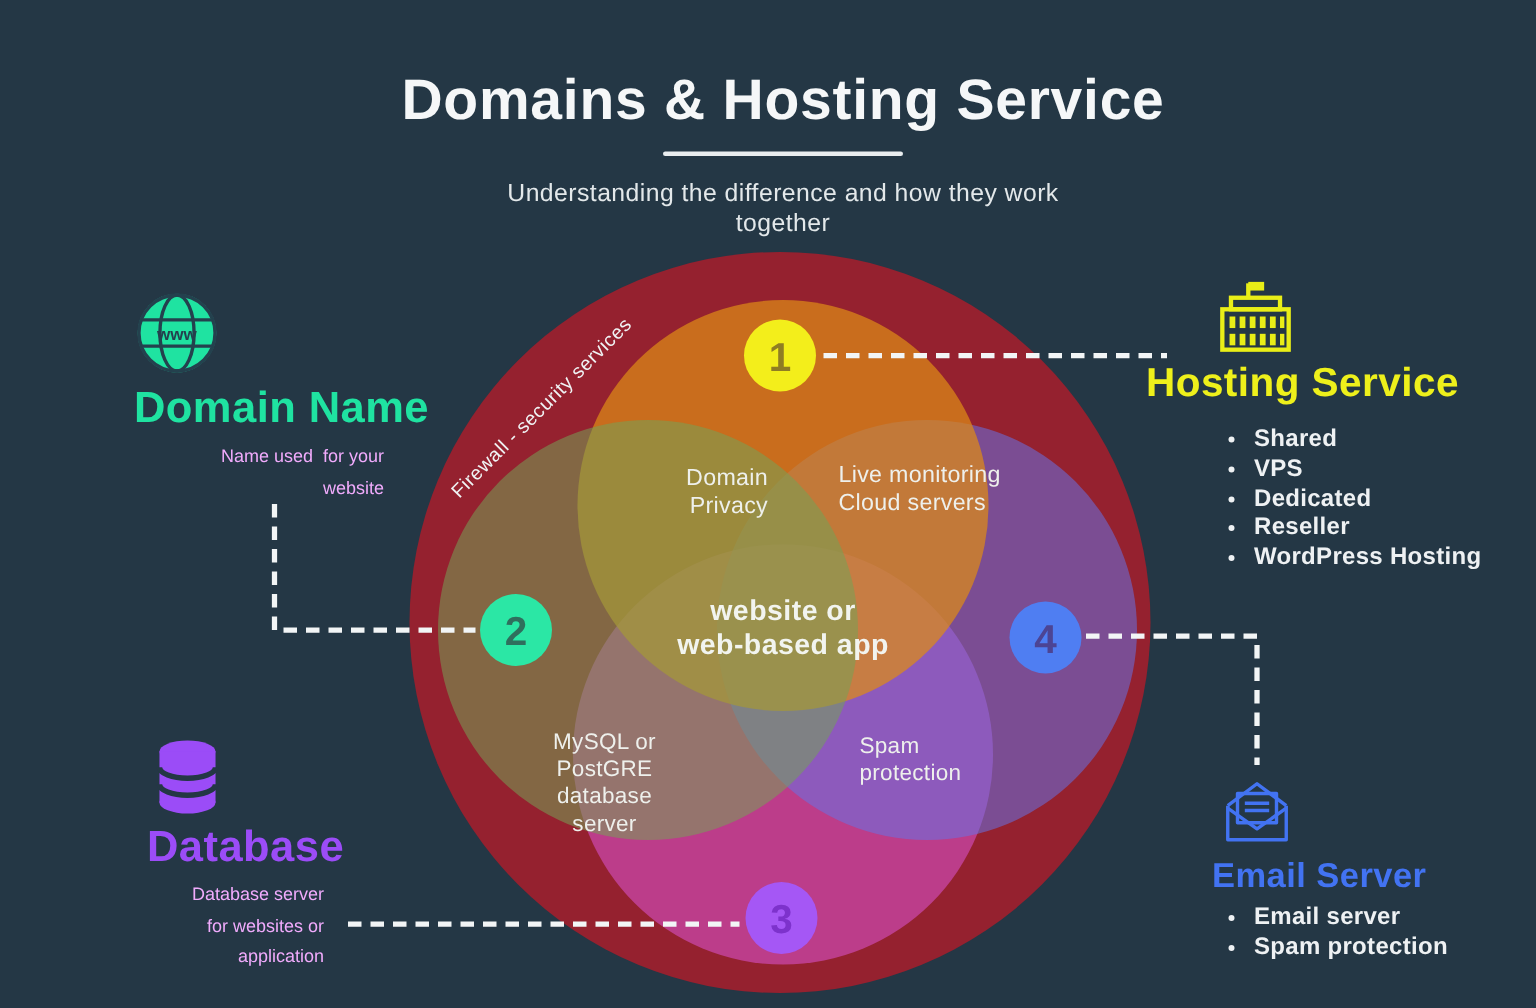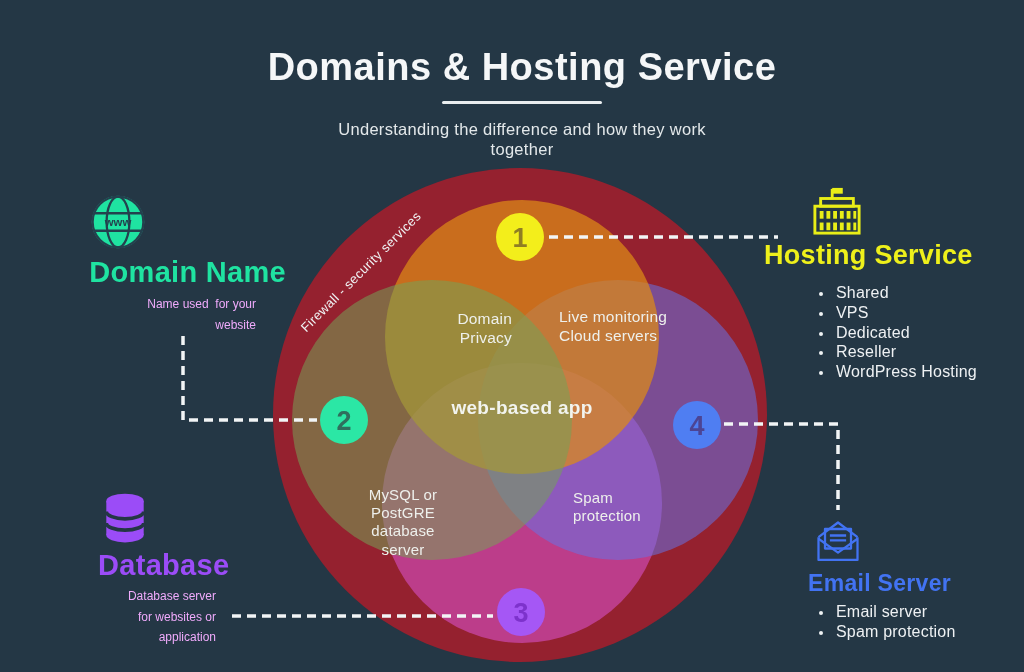--- a/index.html
+++ b/index.html
@@ -34,21 +34,21 @@
   .ring-label{
     left:303px;top:322px;color:#f0f3f4;font-size:13px;letter-spacing:.4px;
     transform:rotate(-45deg);transform-origin:0 50%;white-space:pre;
   }
   
   .sec-heading{font-weight:700;letter-spacing:.3px;}
   .desc{color:#f0abfc;font-size:12px;line-height:20.5px;}
   .desc div{white-space:pre;}
   ul.blist{
     margin:0;padding:0 0 0 22px;list-style:disc;
-    color:#eef1f3;font-size:16px;line-height:19.8px;letter-spacing:.2px;
+    color:#eef1f3;font-size:16px;line-height:19.8px;letter-spacing:.2px;font-weight:bold;
   }
   ul.blist li{margin:0;padding-left:2px;}
   ul.blist li::marker{color:#eef1f3;font-size:14px;}
 </style>
 </head>
 <body>
 
 <svg class="venn abs" width="1024" height="672" viewBox="0 0 1024 672">
 
   <circle cx="520" cy="415" r="247" fill="#95212f"></circle>
@@ -94,20 +94,21 @@
   <div>Domain</div>
   <div>Privacy</div>
 </div>
 
 <div class="abs vlabel" style="left:559px;top:307px;width:160px;text-align:left;">
   <div>Live monitoring</div>
   <div>Cloud servers</div>
 </div>
 
 <div class="abs center-label">
+  <div>website or</div>
   <div>web-based app</div>
 </div>
 
 <div class="abs vlabel" style="left:333px;top:486px;width:140px;text-align:center;line-height:18.2px;font-size:15px;">
   <div>MySQL or</div>
   <div>PostGRE</div>
   <div>database</div>
   <div>server</div>
 </div>
 

